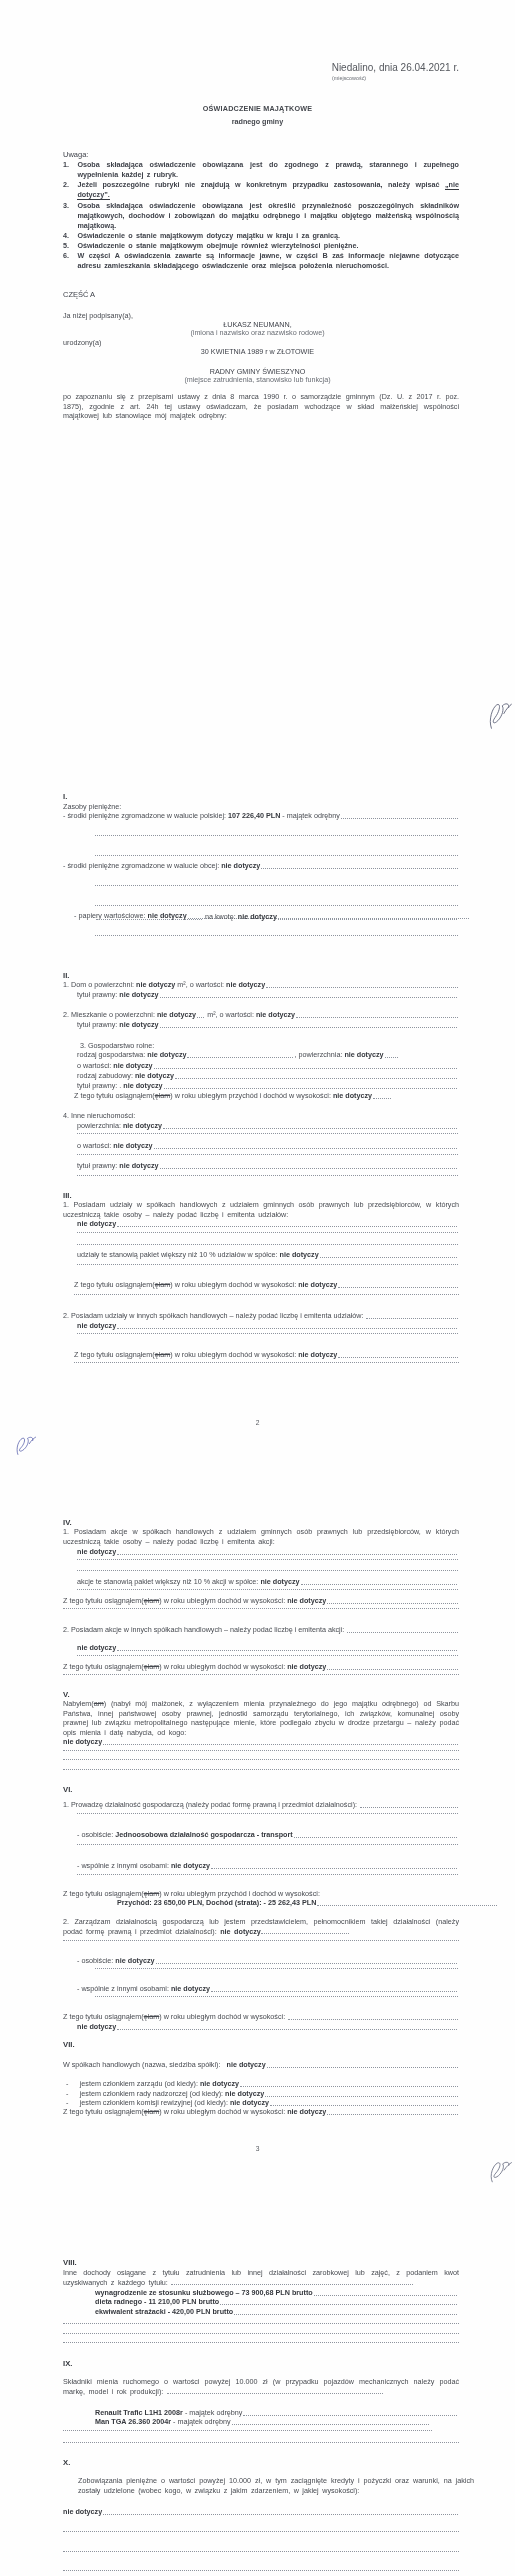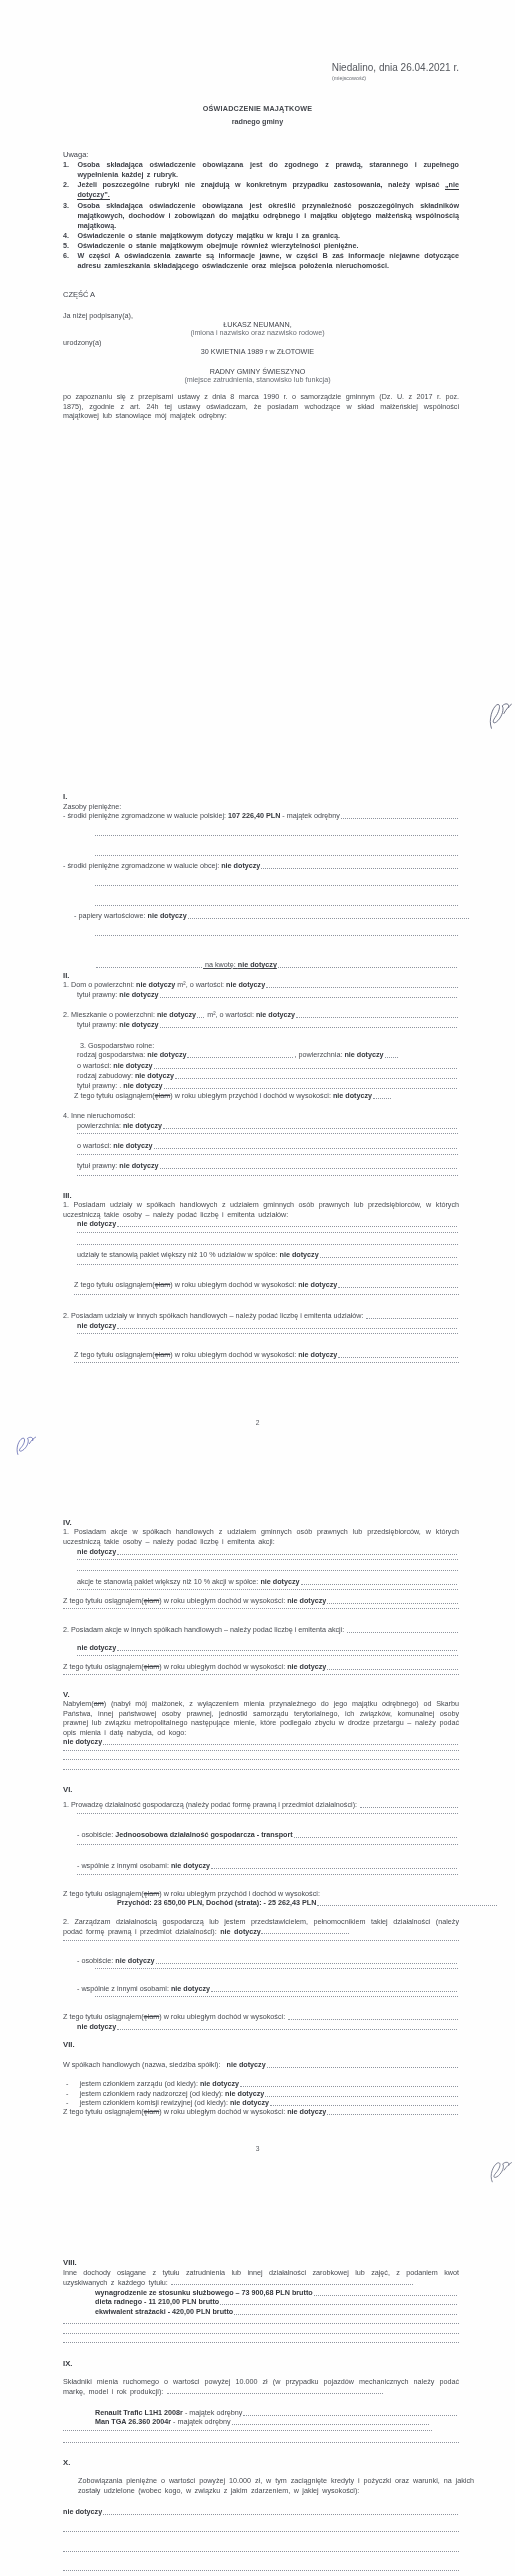--- a/index.html
+++ b/index.html
@@ -83,21 +83,21 @@
     <div class="block h" style="top: 792px; left: 63px;">I.</div>
     <div class="block plain" style="top: 802px; left: 63px;">Zasoby pieniężne:</div>
     <div class="block line" style="top: 811px; left: 63px; width: 396px;"><span class="t">- środki pieniężne zgromadzone w walucie polskiej: </span><span class="b">107 226,40 PLN</span><span class="t"> - majątek odrębny</span><span class="f"></span></div>
     <div class="block dots" style="top: 835px; left: 95px; width: 363px;"></div>
     <div class="block dots" style="top: 855px; left: 95px; width: 363px;"></div>
     <div class="block line" style="top: 861px; left: 63px; width: 396px;"><span class="t">- środki pieniężne zgromadzone w walucie obcej: </span><span class="b">nie dotyczy</span><span class="f"></span></div>
     <div class="block dots" style="top: 885px; left: 95px; width: 363px;"></div>
     <div class="block dots" style="top: 905px; left: 95px; width: 363px;"></div>
     <div class="block line" style="top: 911px; left: 74px; width: 396px;"><span class="t">- papiery wartościowe: </span><span class="b">nie dotyczy</span><span class="f"></span></div>
     <div class="block dots" style="top: 935px; left: 95px; width: 363px;"></div>
-    <div class="block line" style="top: 960px; left: 95px; width: 363px; text-decoration: underline;"><span class="fw" style="width: 106px;"></span><span class="t"> na kwotę: </span><span class="b">nie dotyczy</span><span class="f"></span></div>
+    <div class="block line" style="top: 912px; left: 95px; width: 363px;"><span class="fw" style="width: 106px;"></span><span class="t"> na kwotę: </span><span class="b">nie dotyczy</span><span class="f"></span></div>
     <div class="block h" style="top: 971px; left: 63px;">II.</div>
     <div class="block line" style="top: 980px; left: 63px; width: 396px;"><span class="t">1. Dom o powierzchni: </span><span class="b">nie dotyczy</span><span class="t"> m², o wartości: </span><span class="b">nie dotyczy</span><span class="f"></span></div>
     <div class="block line" style="top: 990px; left: 77px; width: 381px;"><span class="t">tytuł prawny: </span><span class="b">nie dotyczy</span><span class="f"></span></div>
     <div class="block line" style="top: 1010px; left: 63px; width: 396px;"><span class="t">2. Mieszkanie o powierzchni: </span><span class="b">nie dotyczy</span><span class="fw" style="width: 7.2px;"></span><span class="t"> m², o wartości: </span><span class="b">nie dotyczy</span><span class="f"></span></div>
     <div class="block line" style="top: 1020px; left: 77px; width: 381px;"><span class="t">tytuł prawny: </span><span class="b">nie dotyczy</span><span class="f"></span></div>
     <div class="block plain" style="top: 1041px; left: 63px; padding-left: 17px;">3. Gospodarstwo rolne:</div>
     <div class="block line" style="top: 1050px; left: 77px; width: 381px;"><span class="t">rodzaj gospodarstwa: </span><span class="b">nie dotyczy</span><span class="fw" style="width: 106px;"></span><span class="t">, powierzchnia: </span><span class="b">nie dotyczy</span><span class="fw" style="width: 13.4px;"></span></div>
     <div class="block line" style="top: 1061px; left: 77px; width: 381px;"><span class="t">o wartości: </span><span class="b">nie dotyczy</span><span class="f"></span></div>
     <div class="block line" style="top: 1071px; left: 77px; width: 381px;"><span class="t">rodzaj zabudowy: </span><span class="b">nie dotyczy</span><span class="f"></span></div>
     <div class="block line" style="top: 1081px; left: 77px; width: 381px;"><span class="t">tytuł prawny: . </span><span class="b">nie dotyczy</span><span class="f"></span></div>

